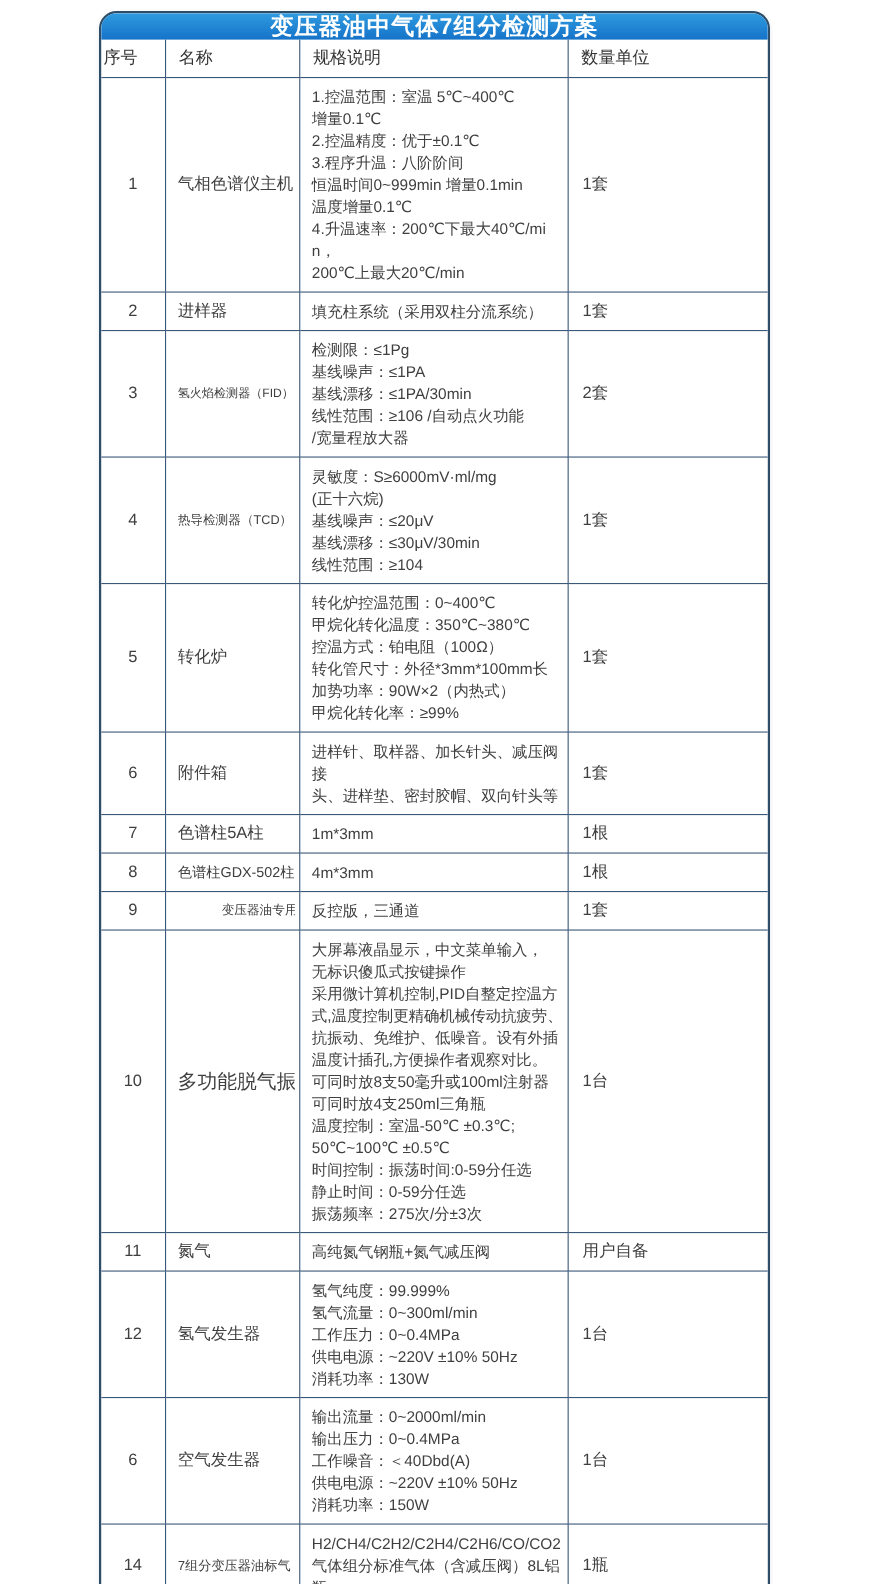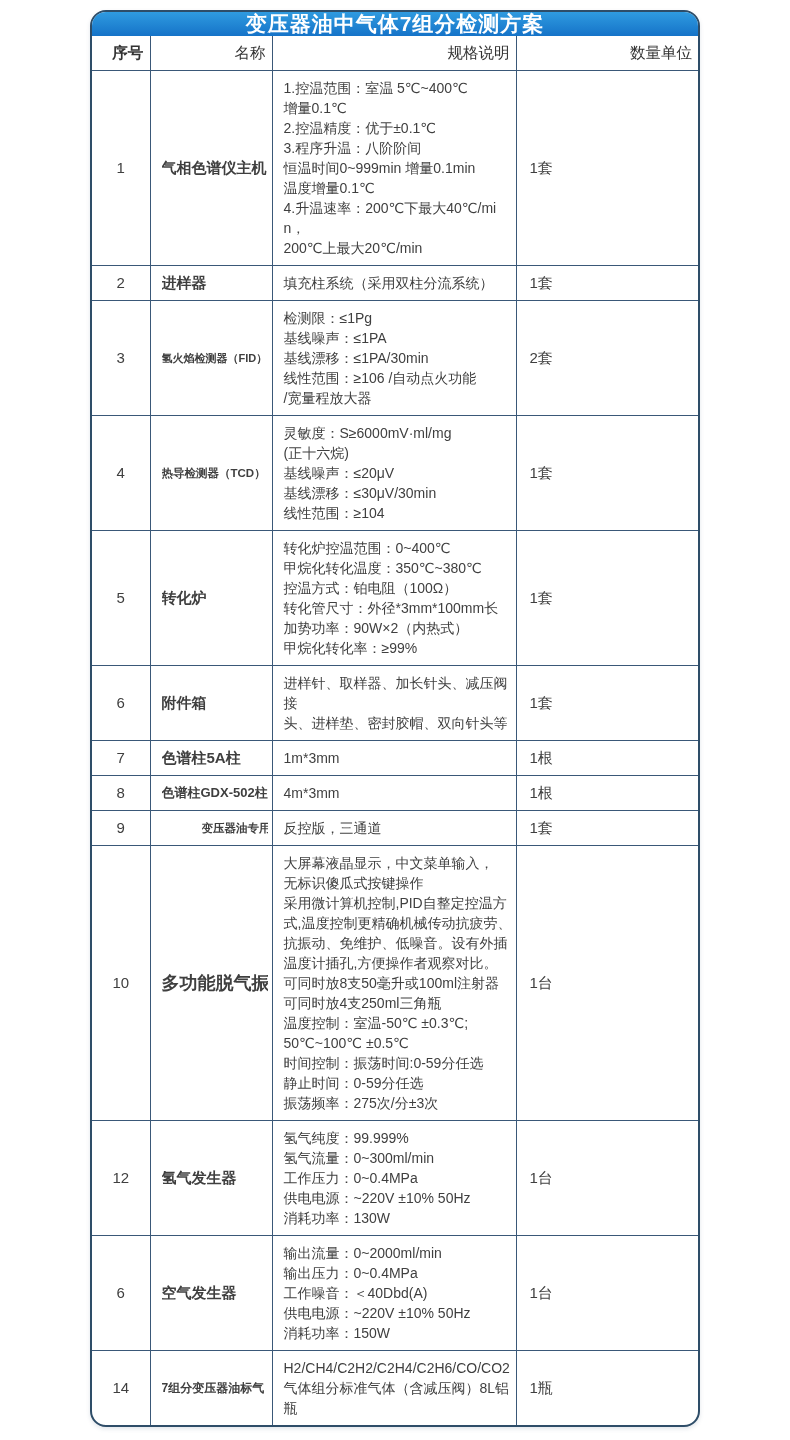--- a/index.html
+++ b/index.html
@@ -45,27 +45,27 @@
   table.spec col.c-name{width:122px;}
   table.spec col.c-spec{width:244px;}
   table.spec th,table.spec td{
     border:1px solid var(--grid);
     vertical-align:middle;
     line-height:20px;
   }
   table.spec th{
     font-weight:normal;
     color:#333;
-    text-align:right;
+    text-align:left;
     padding:7px 6px 7px 12px;
     font-size:15.5px;
   }
-  table.spec th.h-no{text-align:center;padding-left:16px;padding-right:2px;font-weight:bold;}
+  table.spec th.h-no{text-align:left;padding-left:2px;padding-right:2px;}
   td.cell-no{text-align:center;padding:7px 2px;}
-  td.cell-name{padding:7px 4px 7px 11px;font-weight:bold;}
+  td.cell-name{padding:7px 4px 7px 11px;}
   td.cell-spec{padding:7px 2px 7px 11px;font-size:14px;}
   td.cell-qty{padding:7px 4px 7px 13px;}
   .cell-name-val{display:block;white-space:nowrap;overflow:hidden;}
   .cell-spec-val{display:block;white-space:pre-line;word-break:break-all;}
   
   table.spec tr > *:first-child{border-left:none;}
   table.spec tr > *:last-child{border-right:none;}
   table.spec thead tr > *{border-top:none;}
   table.spec tbody tr:last-child > *{border-bottom:none;}
 </style>
@@ -217,20 +217,30 @@
 可同时放4支250ml三角瓶
 温度控制：室温-50℃ ±0.3℃;
 50℃~100℃ ±0.5℃
 时间控制：振荡时间:0-59分任选
 静止时间：0-59分任选
 振荡频率：275次/分±3次</span>
           </td>
           <td class="cell-qty"><span class="cell-qty-val">1台</span></td>
         </tr>
         <tr>
+          <td class="cell-no"><span class="cell-no-val">11</span></td>
+          <td class="cell-name">
+            <span class="cell-name-val">氮气</span>
+          </td>
+          <td class="cell-spec">
+            <span class="cell-spec-val">高纯氮气钢瓶+氮气减压阀</span>
+          </td>
+          <td class="cell-qty"><span class="cell-qty-val">用户自备</span></td>
+        </tr>
+        <tr>
           <td class="cell-no"><span class="cell-no-val">12</span></td>
           <td class="cell-name">
             <span class="cell-name-val">氢气发生器</span>
           </td>
           <td class="cell-spec">
             <span class="cell-spec-val">氢气纯度：99.999%
 氢气流量：0~300ml/min
 工作压力：0~0.4MPa
 供电电源：~220V ±10% 50Hz
 消耗功率：130W</span>

